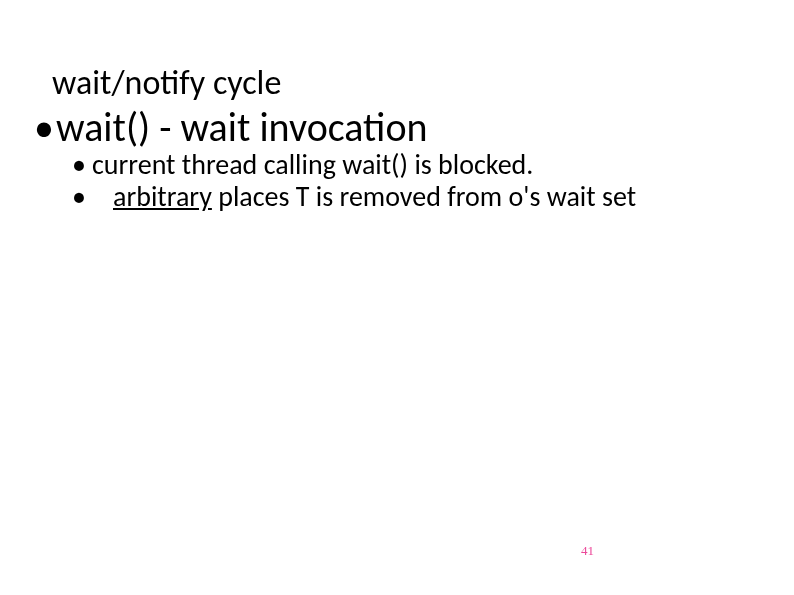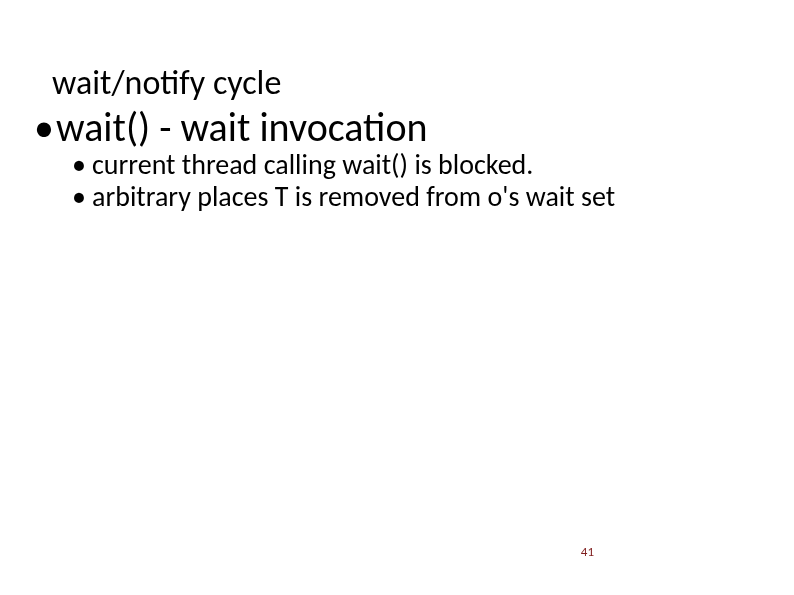--- a/index.html
+++ b/index.html
@@ -45,27 +45,30 @@
     font-size: 28px;
     font-weight: 400;
     line-height: 1.15;
     margin-left: 38px;
   }
   .lvl2 .bullet {
     display: inline-block;
     width: 20px;
   }
   .underline {
+    text-decoration: underline;
+    margin-left: 21px;
   }
   .page-number {
     position: absolute;
     bottom: 36px;
     right: 200px;
     font-size: 13px;
-    color: #7f1d1d;
+    color: #ec4899;
+    font-family: Liberation Serif, serif;
   }
 </style>
 </head>
 <body>
 
 <div class="slide">
 
   <div class="title">wait/notify cycle</div>
 
   <div class="content">

